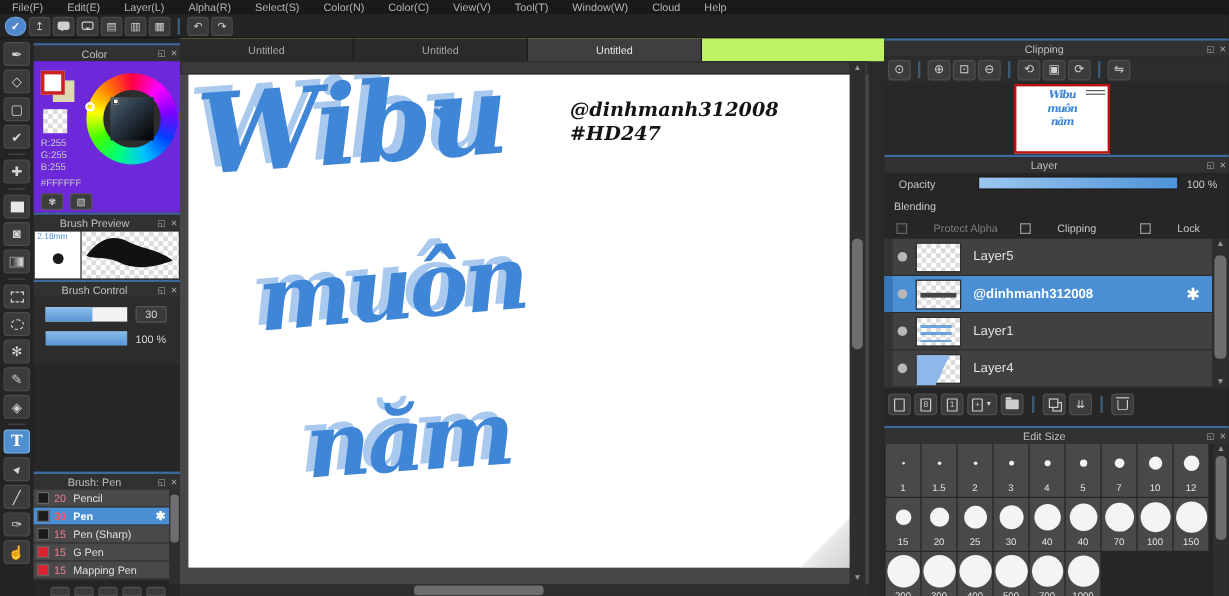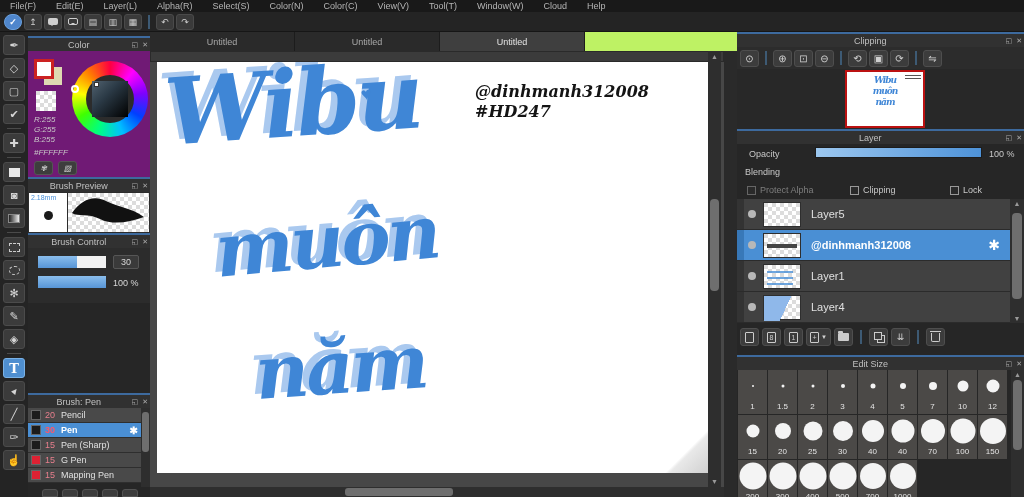--- a/index.html
+++ b/index.html
@@ -38,21 +38,21 @@
 
   
   #leftpanels { position:absolute; left:28px; top:32px; width:122px; height:465px; background:#262626; }
   .bluetop { height:2px; background:#3d6a9e; }
   .ptitle { height:13px; background:#313131; display:flex; align-items:center; font-size:9px; color:#c0c0c0; }
   .ptitle .t { flex:1; text-align:center; }
   .ptitle .pi { font-size:7px; color:#a8a8a8; padding:0 2px; }
   .checker { background:conic-gradient(#fff 90deg,#dcdcdc 90deg 180deg,#fff 180deg 270deg,#dcdcdc 270deg) 0 0/8px 8px; }
 
   
-  #colorbody { position:relative; height:126px; background:#701a75;font-style:italic; }
+  #colorbody { position:relative; height:126px; background:#6d28d9; }
   #fg-swatch { position:absolute; left:6px; top:8px; width:20px; height:20px; background:#fff; border:3px solid #cc2222; z-index:2; }
   #bg-swatch { position:absolute; left:16px; top:16px; width:18px; height:18px; background:#ded9b2; z-index:1; }
   #tr-swatch { position:absolute; left:8px; top:40px; width:20px; height:20px; }
   .rgbtext { position:absolute; left:6px; font-size:8px; color:#c9c9c9; }
   #wheel { position:absolute; left:44px; top:10px; width:76px; height:76px; border-radius:50%;
     background:conic-gradient(#ff0040,#ff00ff,#8000ff,#0040ff,#00c0ff,#00ff80,#40ff00,#ffff00,#ff8000,#ff0040); }
   #wheel-hole { position:absolute; left:14px; top:14px; width:48px; height:48px; border-radius:50%; background:#2c2c2c; }
   #sv-square { position:absolute; left:20px; top:20px; width:36px; height:36px;
     background:linear-gradient(135deg,#51626f 0%,#2b3a46 40%,#000 100%); }
   #wheel-cursor { position:absolute; left:-1px; top:24px; width:8px; height:8px; border:2px solid #fff; border-radius:50%; }
@@ -132,21 +132,21 @@
 
   
   #layerpanel { position:absolute; left:0; top:97px; width:287px; }
   .lrow-label { position:absolute; font-size:9px; color:#c8c8c8; }
   #op-slider { position:absolute; left:78px; top:18px; width:167px; height:11px; background:#2a2a2a;
     border:1px solid #1c1c1c; }
   #op-slider .fill { width:100%; height:100%; background:linear-gradient(90deg,#9cc7ef,#4e93d9); }
   #blend-dd { position:absolute; left:78px; top:36px; width:205px; height:13px; background:#3a3a3a;
     border:1px solid #555; font-size:9px; color:#d0d0d0; display:flex; align-items:center; padding:0 4px; }
   #blend-dd .dda { margin-left:auto; font-size:7px; color:#aaa; }
-  .chk { position:absolute; top:56px; display:flex; align-items:center; gap:4px; font-size:9px; color:#c8c8c8; }
+  .chk { position:absolute; top:56px; display:flex; align-items:center; gap:22px; font-size:9px; color:#c8c8c8; }
   .chk .box { width:9px; height:9px; border:1px solid #999; background:#2a2a2a; }
   .chk.dim { color:#7d7d7d; } .chk.dim .box { border-color:#666; }
   #layerlist { position:absolute; left:0; top:70px; width:273px; height:124px; background:#383838; }
   .lay { height:31px; border-bottom:1px solid #2b2b2b; background:#414141; display:flex; align-items:center; position:relative; }
   .lay .edge { width:7px; height:100%; background:#333; margin-right:4px; }
   .lay .dot { width:8px; height:8px; background:#b8b8b8; border-radius:50%; margin-right:7px; flex:none; }
   .lay .thumb { width:38px; height:25px; margin-right:10px; position:relative; flex:none; border:1px solid #2e2e2e; }
   .lay .lname { font-size:11px; color:#e0e0e0; }
   .lay.sel { background:#4a8fd4; }
   .lay.sel .lname { color:#fff; font-weight:bold; }

